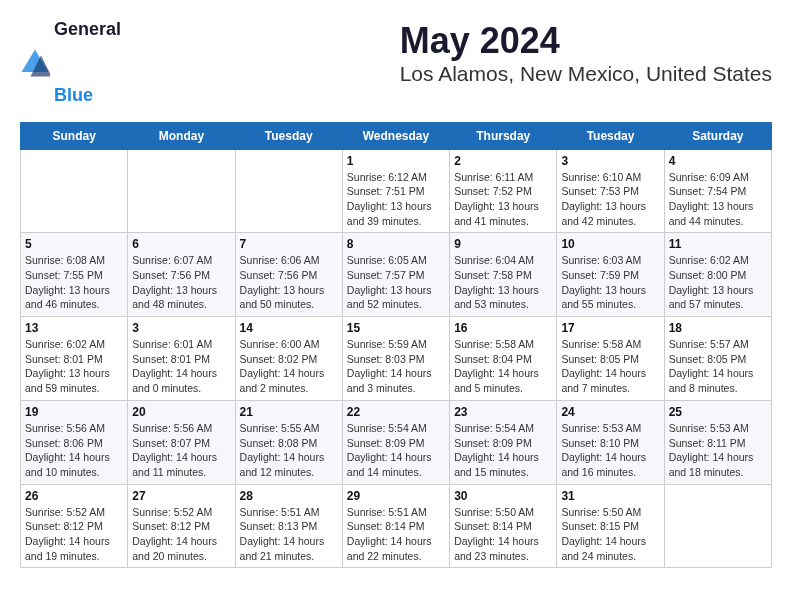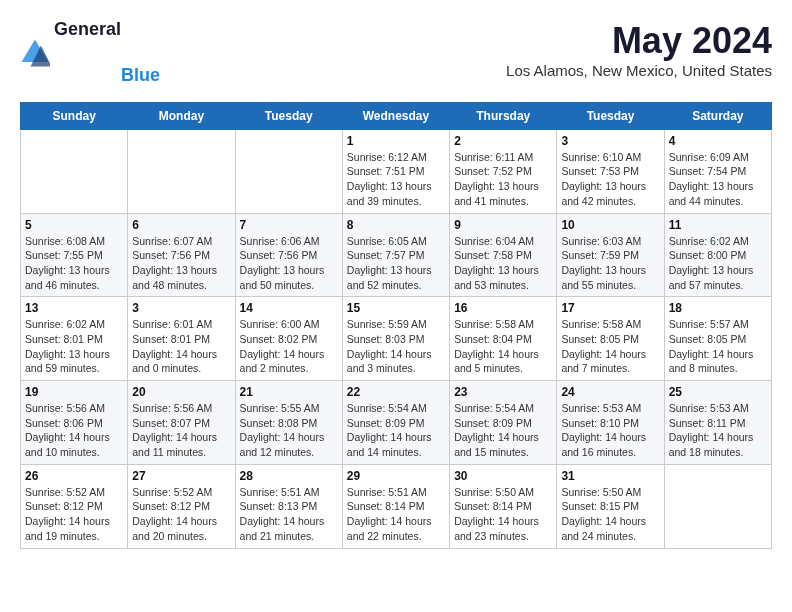--- a/index.html
+++ b/index.html
@@ -16,37 +16,37 @@
       align-items: flex-start;
       margin-bottom: 16px;
     }
     .logo {
       display: flex;
       align-items: center;
       gap: 4px;
     }
     .logo-text {
       display: flex;
-      flex-direction: row;
+      flex-direction: column;
       line-height: 1.1;
     }
     .logo-icon {
       width: 30px;
       height: 30px;
     }
     .title-block {
-      text-align: right;
+      text-align: left;
     }
     .month-title {
       font-size: 36px;
       font-weight: bold;
       color: #1a1a2e;
     }
     .location {
-      font-size: 15px;
+      font-size: 21px;
       color: #333;
     }
     .calendar {
       width: 100%;
       border-collapse: collapse;
       font-size: 11px;
     }
     .calendar th {
       background-color: #1e6bb8;
       color: white;

